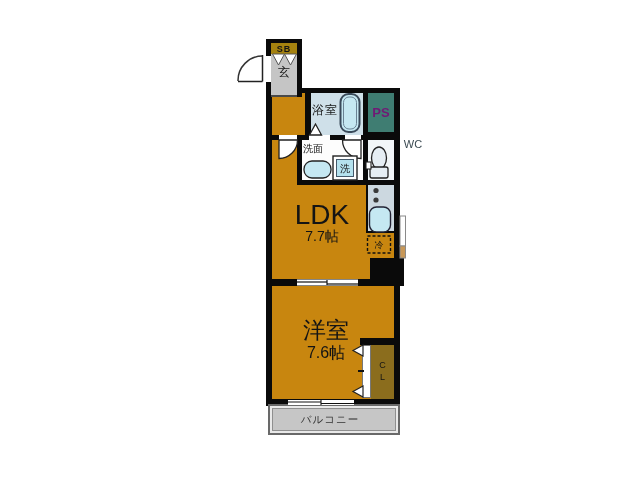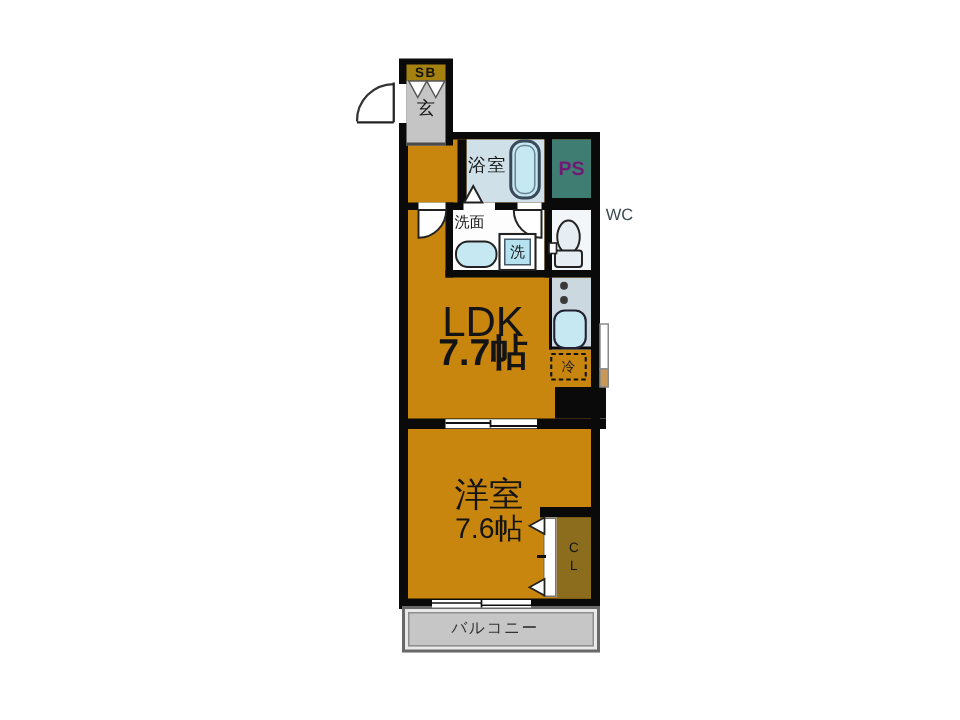--- a/index.html
+++ b/index.html
@@ -108,22 +108,22 @@
 
   <div class="lbl" style="left:284px;top:49px;font-size:9px;font-weight:700;letter-spacing:1px;">SB</div>
   <div class="lbl" style="left:284px;top:72px;font-size:12px;">玄</div>
   <div class="lbl" style="left:325px;top:110px;font-size:12px;letter-spacing:1px;">浴室</div>
   <div class="lbl" style="left:381px;top:112px;font-size:13px;font-weight:600;color:#701a75;">PS</div>
   <div class="lbl" style="left:313px;top:149px;font-size:10px;">洗面</div>
   <div class="lbl" style="left:345px;top:168.5px;font-size:10px;">洗</div>
   <div class="lbl" style="left:380px;top:144px;font-size:11px;color:#3b4a52;margin-left:33px;">WC</div>
   <div class="lbl" style="left:379px;top:244.5px;font-size:9px;">冷</div>
   <div class="lbl" style="left:322px;top:215px;font-size:28px;font-weight:500;">LDK</div>
-  <div class="lbl" style="left:322px;top:236px;font-size:25px;font-weight:700;">7.7帖</div>
+  <div class="lbl" style="left:322px;top:236px;font-size:14px;font-weight:400;">7.7帖</div>
   <div class="lbl" style="left:326px;top:330px;font-size:23px;font-weight:500;text-align:right;">洋室</div>
-  <div class="lbl" style="left:326px;top:353px;font-size:19px;font-weight:500;">7.6帖</div>
+  <div class="lbl" style="left:326px;top:353px;font-size:16px;font-weight:500;">7.6帖</div>
   <div class="lbl" style="left:382.5px;top:372px;font-size:9px;line-height:1.3;text-align:center;">
     <div>C</div>
     <div>L</div>
   </div>
   <div class="lbl" style="left:330px;top:419px;font-size:10.5px;color:#333;letter-spacing:1px;">バルコニー</div>
 
 </div>
 
 </body></html>

